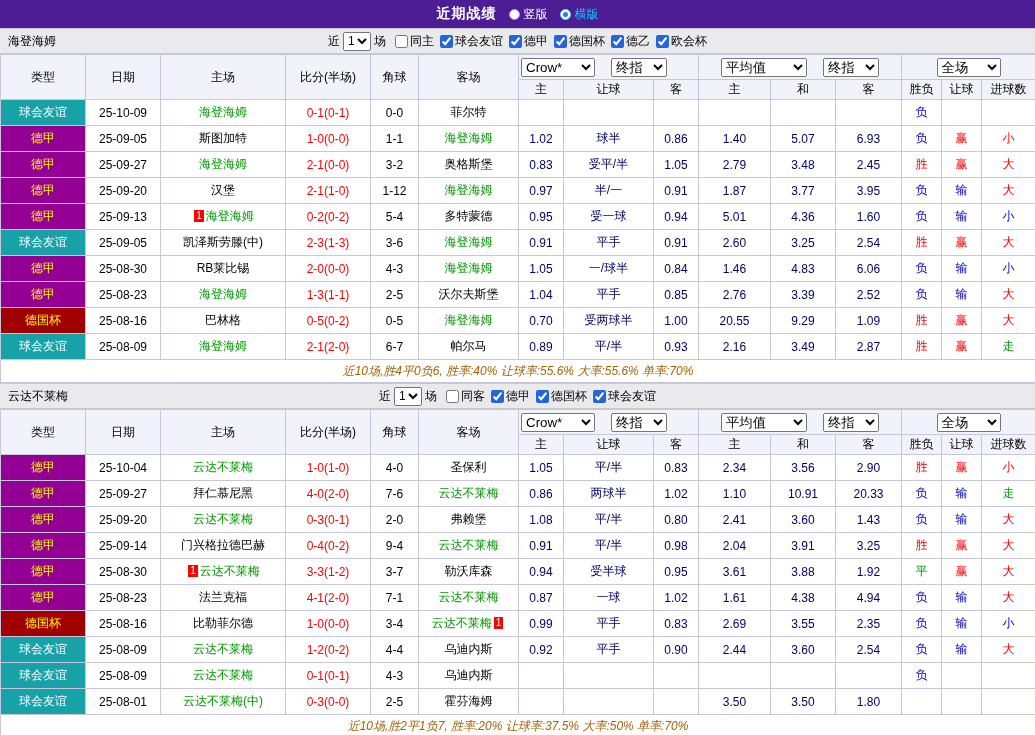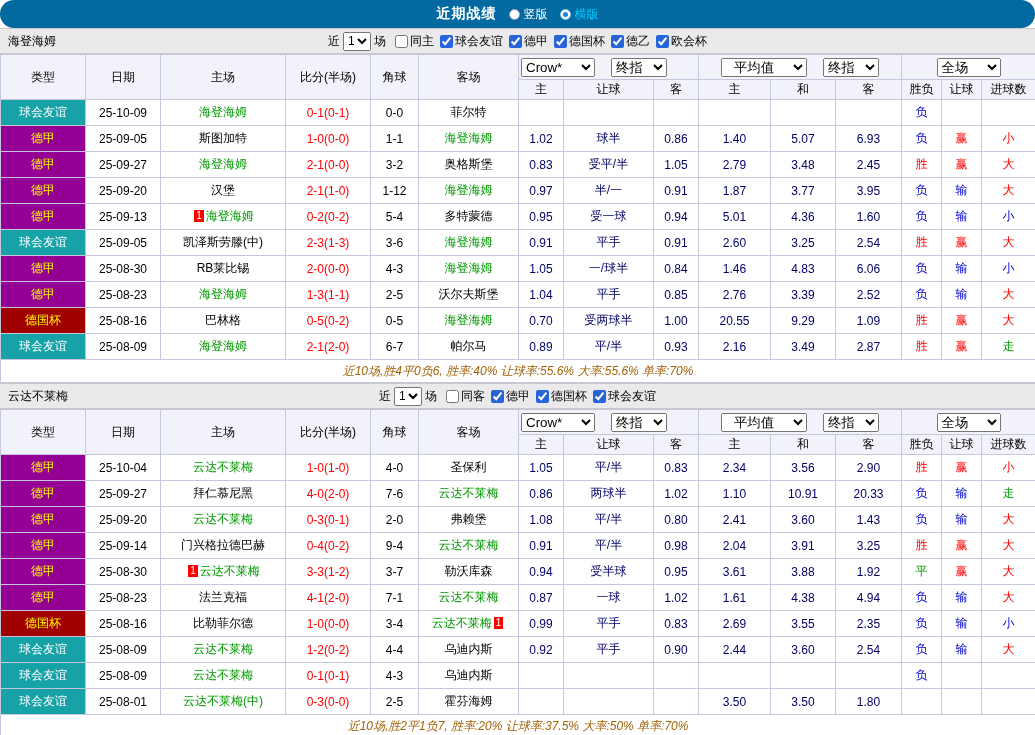--- a/index.html
+++ b/index.html
@@ -4,22 +4,22 @@
 <style>
   * { box-sizing: border-box; }
   html,body { margin:0; padding:0; }
   body {
     width:1035px; background:#fff; color:#000;
     font-family:"Liberation Sans","DejaVu Sans",sans-serif;
     font-size:12px;
   }
   
   .topbar {
-    height:28px; background:#0369a1;
-    display:flex; align-items:center; justify-content:center; gap:12px;border-radius:14px;
+    height:28px; background:#4c1d95;
+    display:flex; align-items:center; justify-content:center; gap:12px;
   }
   .topbar .title { color:#fff; font-weight:bold; font-size:14px; letter-spacing:1px; }
   .radio-opt { display:flex; align-items:center; gap:4px; color:#fff; cursor:pointer; }
   .radio {
     width:11px; height:11px; border-radius:50%;
     background:#fff; border:1px solid #9a9ac9; display:inline-block; position:relative;
   }
   .radio.checked { border-color:#6fd2ff; }
   .radio.checked::after {
     content:""; position:absolute; left:2px; top:2px; right:2px; bottom:2px;
@@ -43,21 +43,21 @@
   .grid th, .grid td {
     border:1px solid #c6c6dd; text-align:center; padding:0;
     overflow:hidden; white-space:nowrap;
   }
   .grid thead th { background:#f2f2fa; font-weight:normal; }
   .grid tr.h1 th { height:25px; }
   .grid tr.h2 th { height:20px; }
   .grid tbody td { height:26px; background:#fff; }
   .sel-group { display:flex; gap:16px; justify-content:center; align-items:center; }
   .sel-left { justify-content:flex-start; padding-left:2px; }
-  .sel-a { width:74px; } .sel-b { width:56px; } .sel-c { width:86px;padding-left:8px; }
+  .sel-a { width:74px; } .sel-b { width:56px; } .sel-c { width:86px; }
   .sel-d { width:56px; } .sel-e { width:64px; } .sel-count { width:28px; }
   td.type.friendly { background:#17a2a8; color:#ffffff; }
   td.type.league   { background:#930093; color:#ffff00; }
   td.type.cup      { background:#a00000; color:#ffff00; }
   td.team .focus { color:#009900; }
   td.score { color:#ff0000; }
   td.odds  { color:#000066; }
   td.res.r { color:#ff0000; }
   td.res.b { color:#0000cc; }
   td.res.g { color:#009900; }

